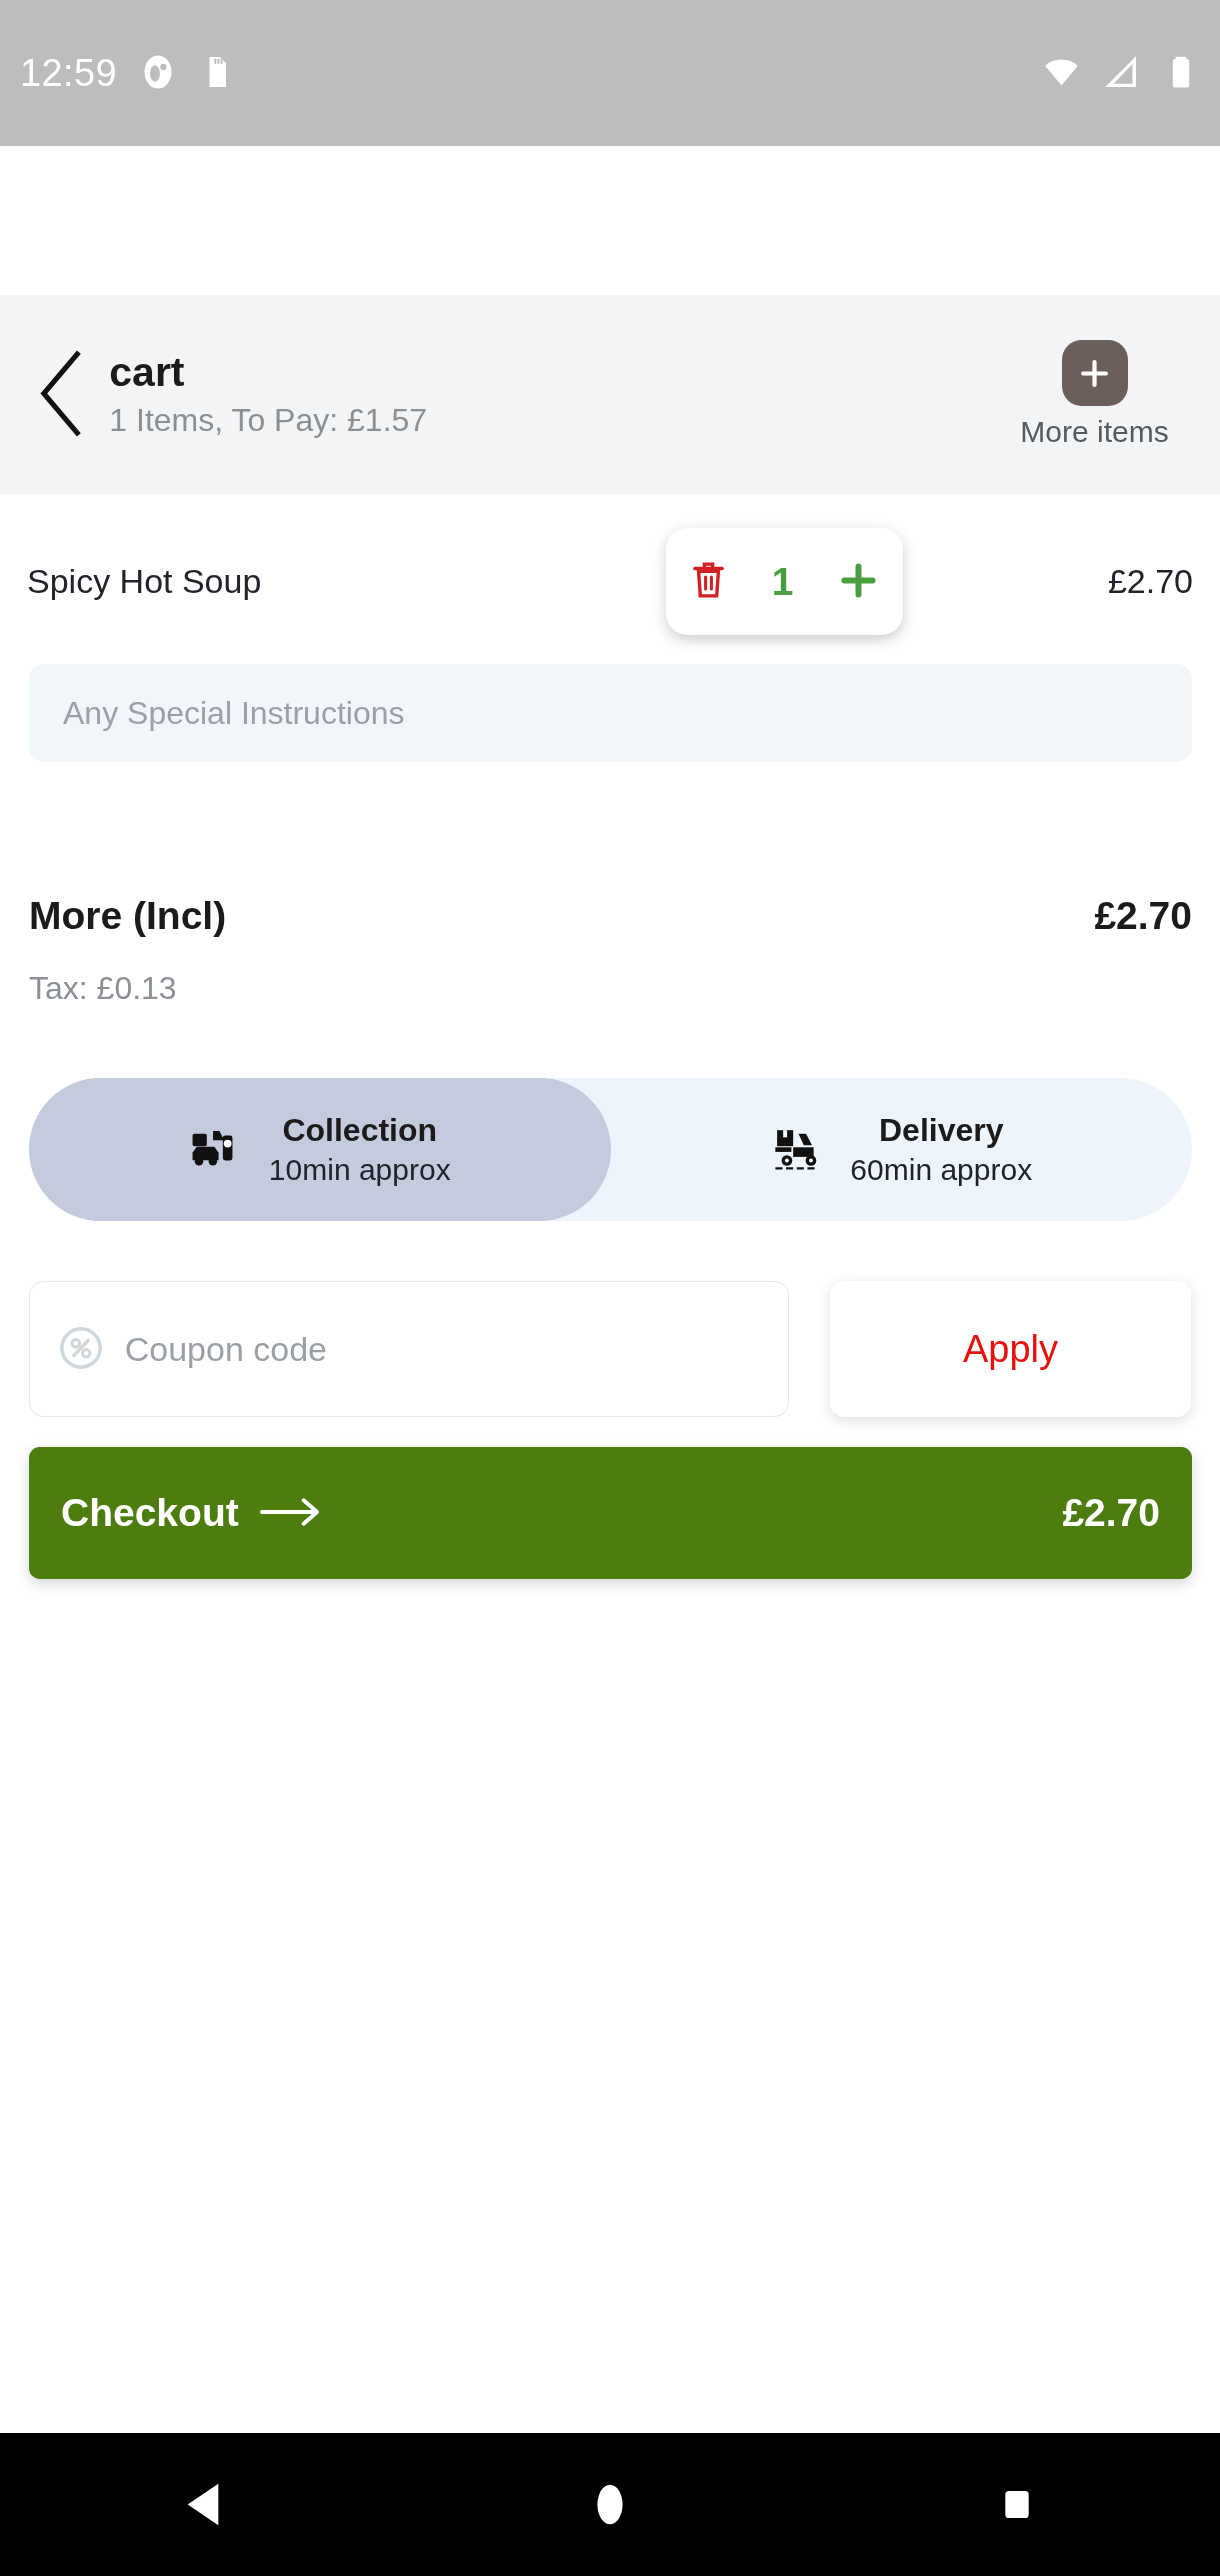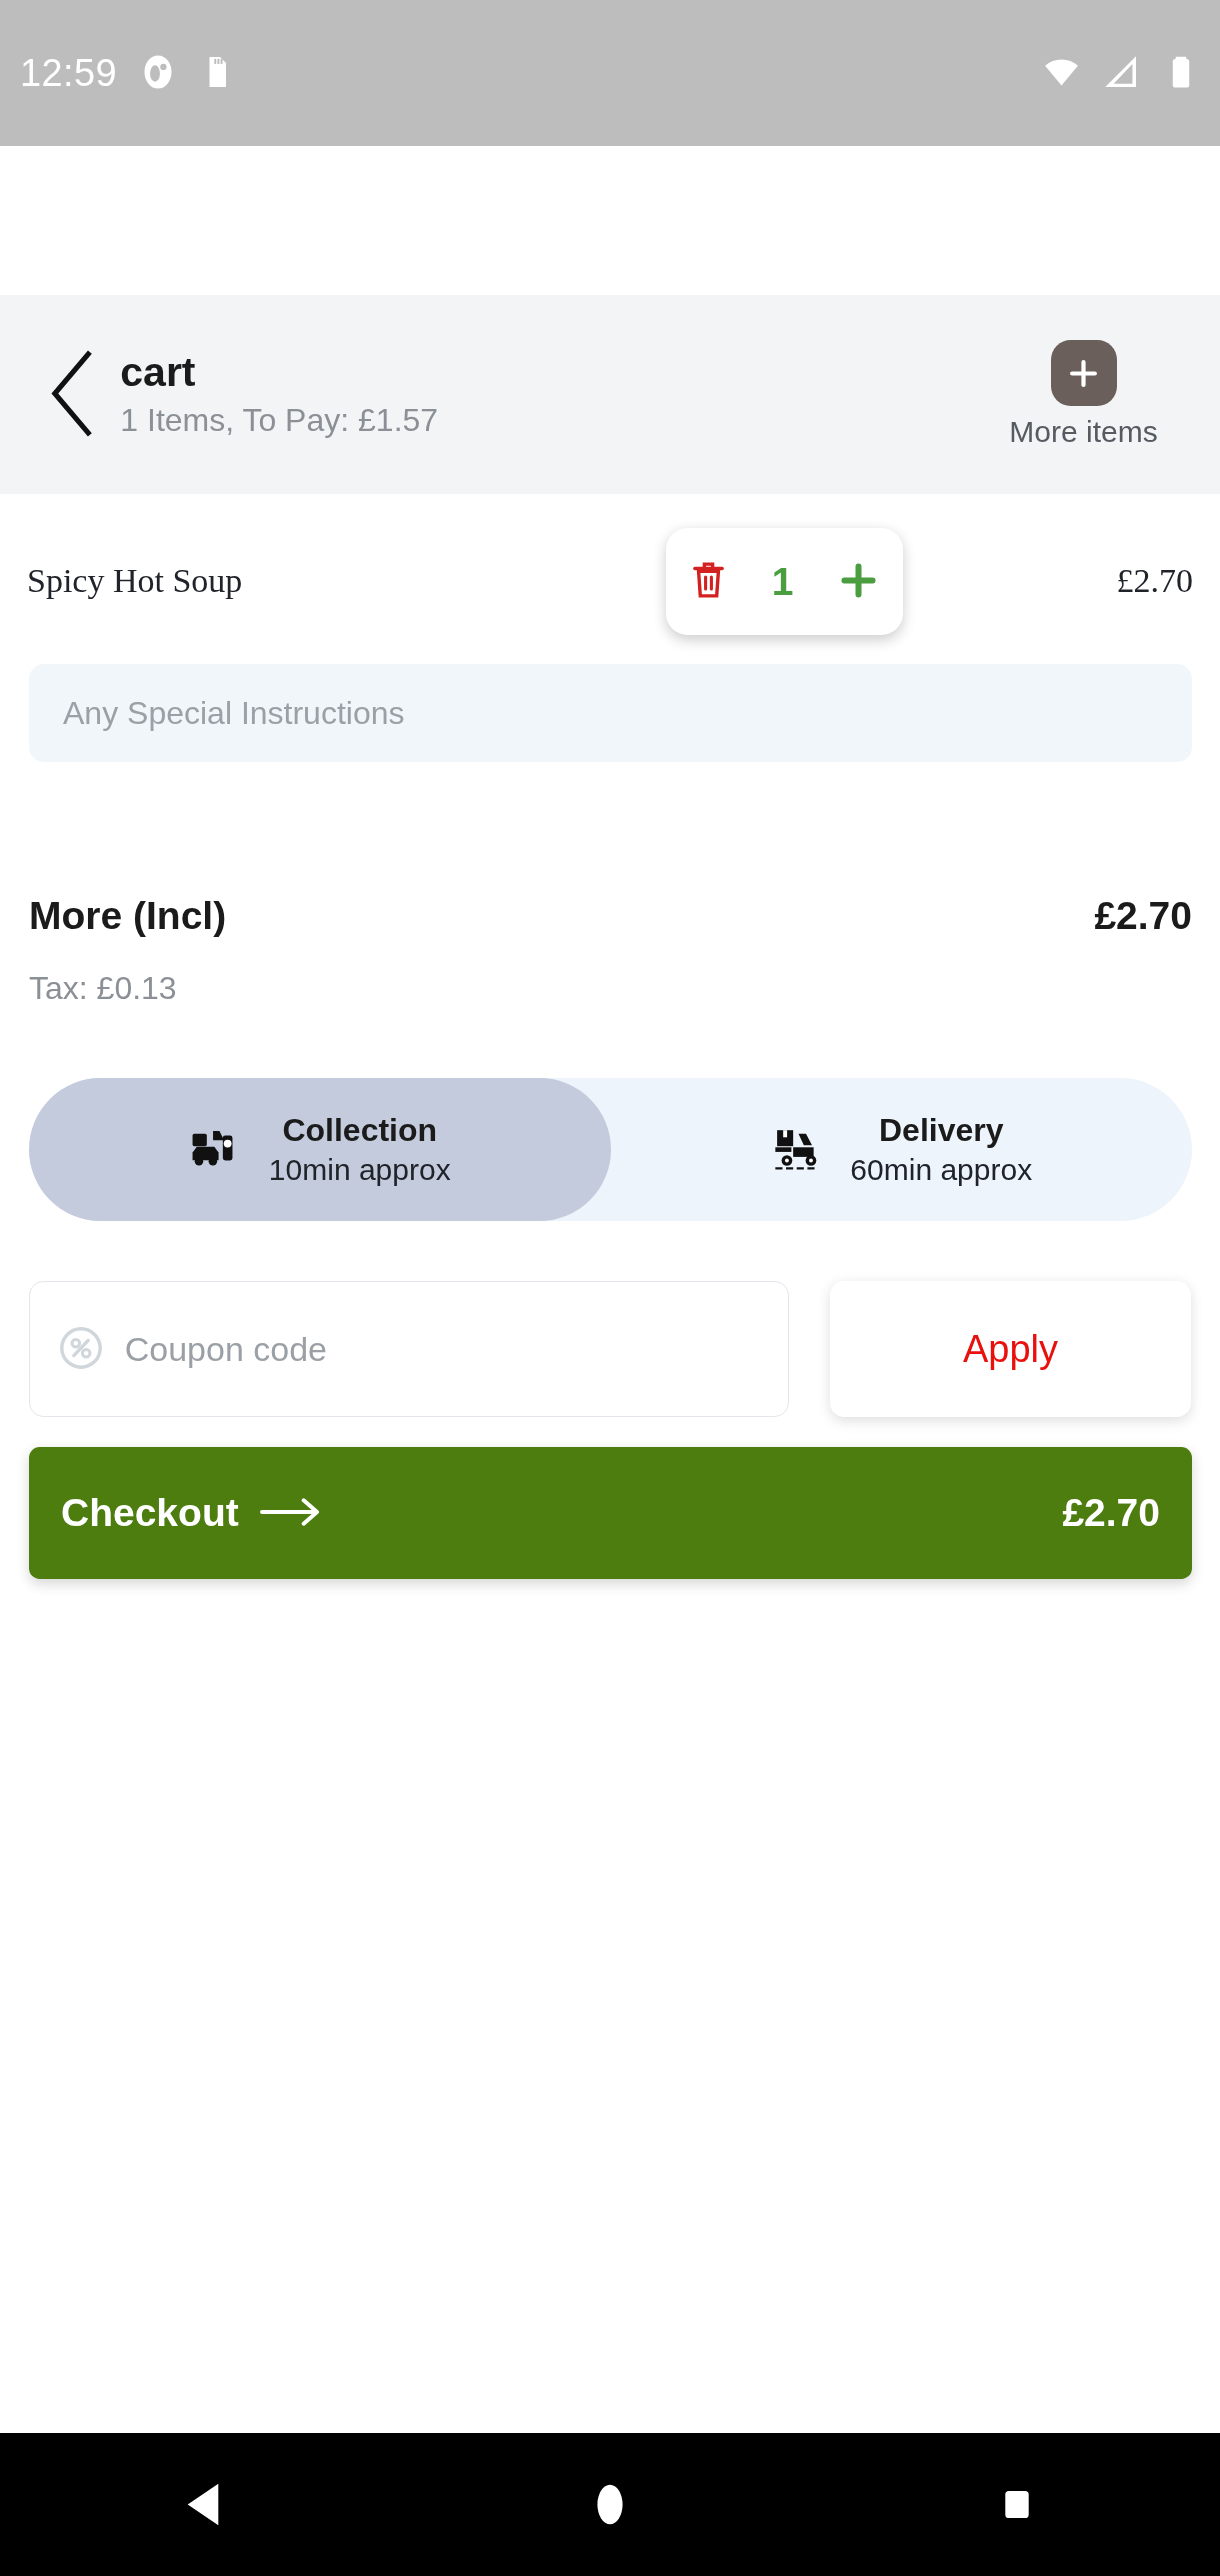--- a/index.html
+++ b/index.html
@@ -18,37 +18,37 @@
     padding:0 20px; color:#ffffff;
   }
   .sb-left { display:flex; align-items:center; gap:23px; }
   .sb-clock { font-size:38px; letter-spacing:0.4px; color:#ffffff; }
   .sb-right { margin-left:auto; display:flex; align-items:center; gap:19.7px; }
   .ico { display:block; }
 
   
   .cart-header {
     position:absolute; top:295px; left:0; width:1220px; height:199px;
-    background:#f2f4f6; display:flex; align-items:center; padding:0 38px;
+    background:#f2f4f6; display:flex; align-items:center; padding:0 27px;
   }
   .back-btn { width:68px; height:98px; display:flex; align-items:center; justify-content:center; }
   .header-texts { margin-left:14.3px; display:flex; flex-direction:column; justify-content:center; }
   .header-title { font-size:41px; font-weight:bold; color:#1b1b1b; line-height:1.18; }
   .header-sub { font-size:32px; color:#8b9096; line-height:1.3; margin-top:3.6px; }
   .more-items { margin-left:auto; display:flex; flex-direction:column; align-items:center; width:197px; }
   .plus-square {
     width:66px; height:66px; border-radius:19.7px; background:#6b5f5c;
     display:flex; align-items:center; justify-content:center;
   }
   .more-label { margin-top:9px; font-size:30px; color:#555b60; }
 
   
   .item-row {
     position:absolute; top:514px; left:0; width:1220px; height:134px;
-    display:flex; align-items:center; padding:0 27px;font-family:Liberation Serif, serif;
+    display:flex; align-items:center; padding:0 27px;
   }
   .item-name { font-size:34px; color:#20242a; }
   .qty-card {
     position:absolute; left:666px; top:528px;
     width:237px; height:107px; border-radius:21.5px; background:#ffffff;
     box-shadow:0 4.5px 14.3px rgba(0,0,0,0.20);
     display:flex; align-items:center; justify-content:space-around;
   }
   .qty-num { font-size:39px; font-weight:bold; color:#4a9e3f; }
   .item-price { margin-left:auto; font-size:34px; color:#20242a; }

